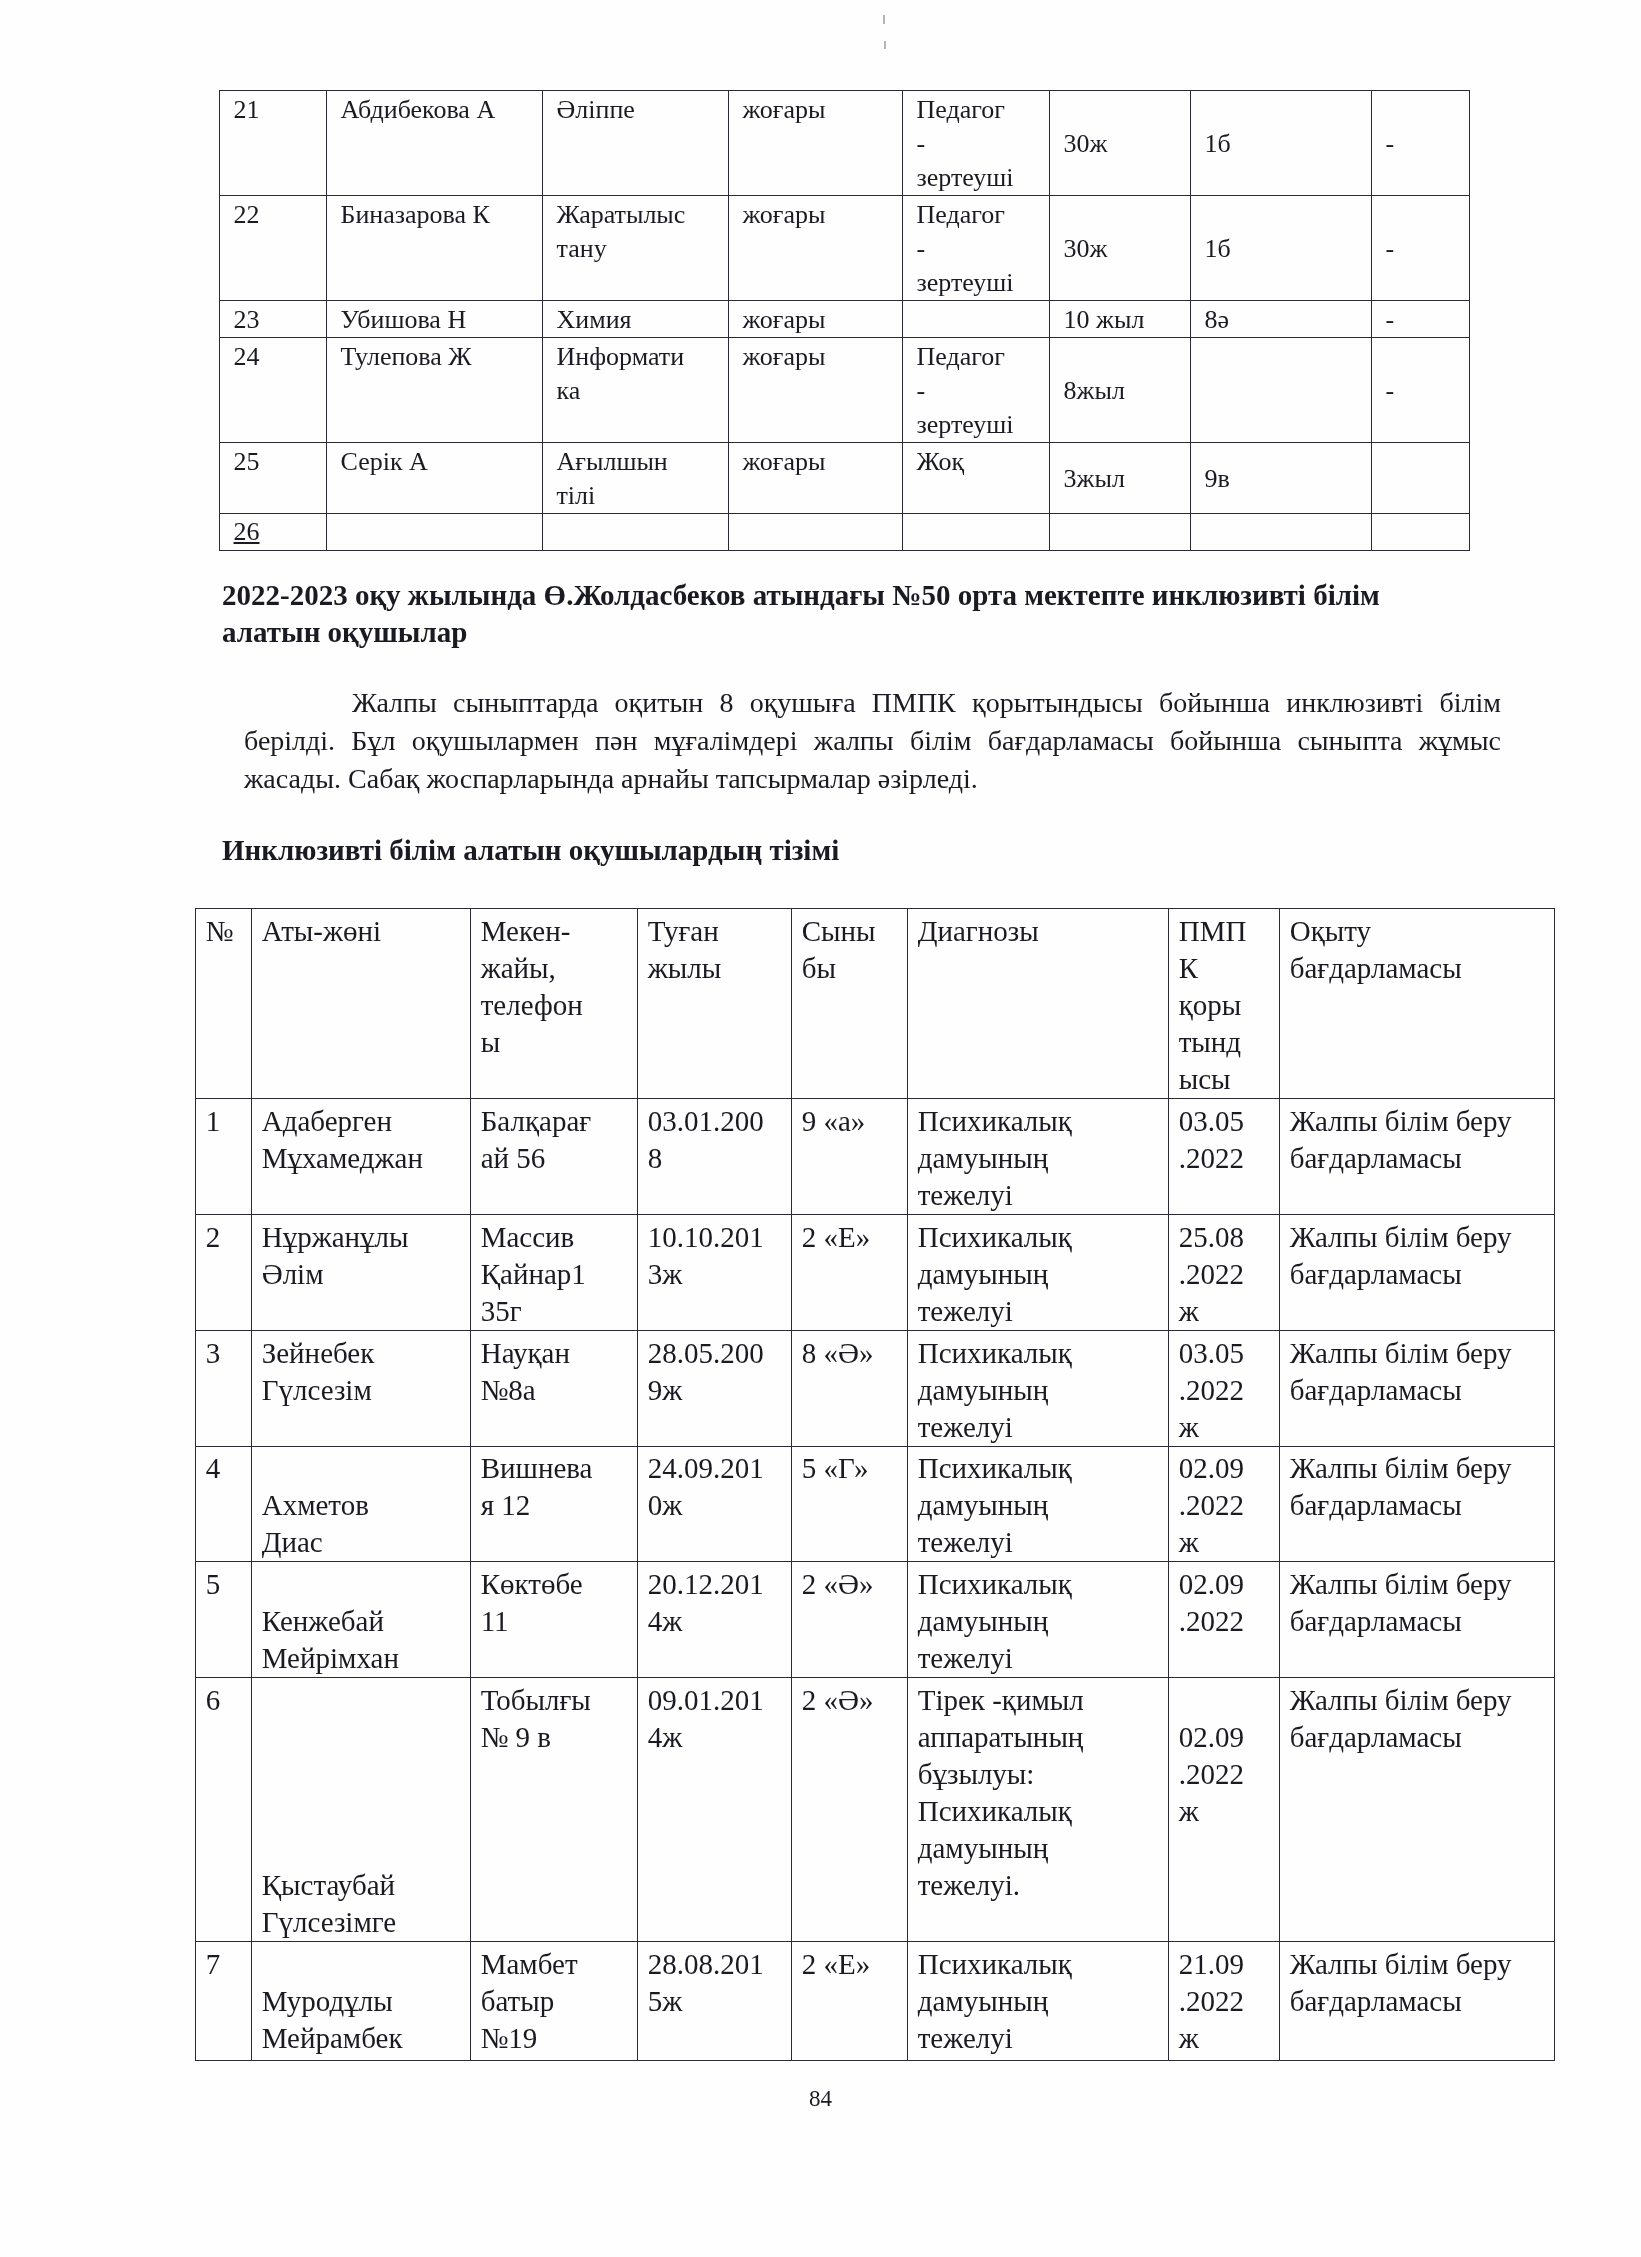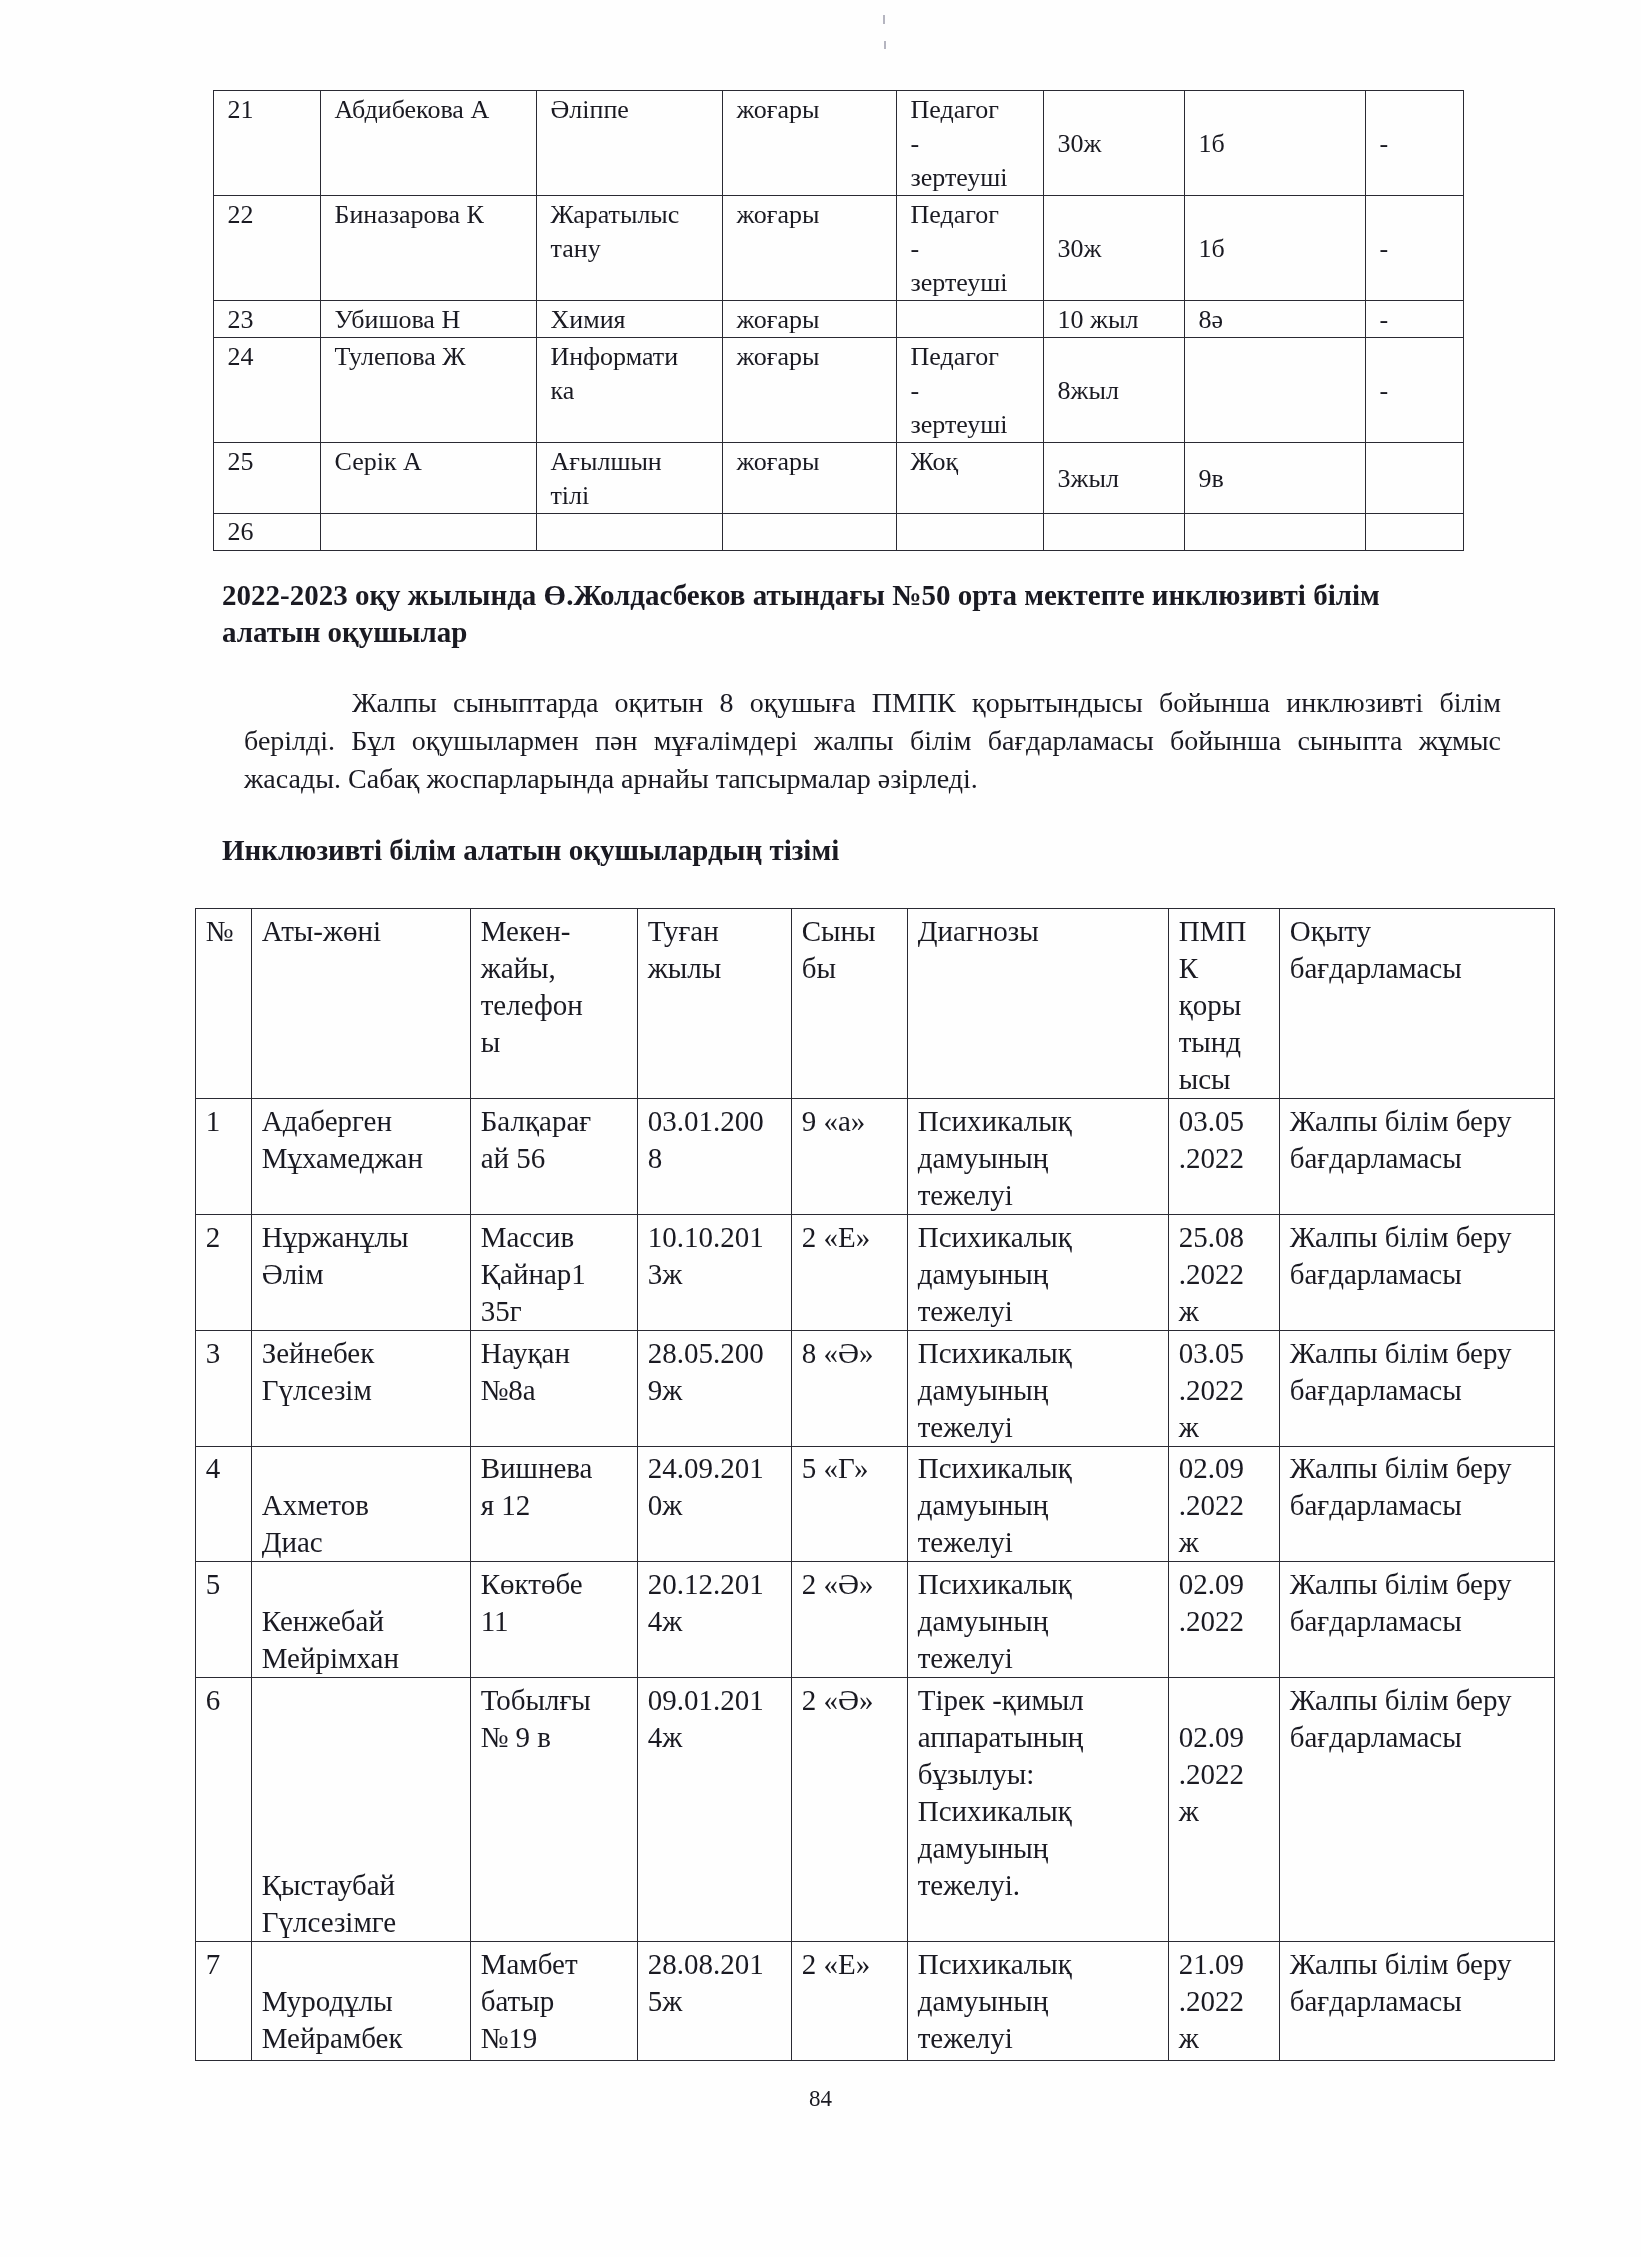--- a/index.html
+++ b/index.html
@@ -2,21 +2,21 @@
 <html><head>
 <meta charset="utf-8">
 <style>
   html, body { margin: 0; padding: 0; background: #ffffff; }
   body { width: 1641px; height: 2257px; position: relative; overflow: hidden;
          font-family: "Liberation Serif", "DejaVu Serif", serif; color: #1a1a22; }
   .page { position: absolute; inset: 0; background: #fefefe; }
   table { border-collapse: collapse; position: absolute; table-layout: fixed; }
   td, th { border: 1.9px solid #2a2a33; vertical-align: top; padding: 2.9px 9.7px 0 9.7px;
            font-weight: normal; text-align: left; font-size: 28px; line-height: 35px; }
-  #staff-table { left: 213px; top: 90px; width: 1250px; }
+  #staff-table { left: 219px; top: 90px; width: 1250px; }
   #staff-table td { font-size: 26px; line-height: 34px; padding: 1.9px 11.6px 0 13.5px; }
   #staff-table td.mid { vertical-align: middle; }
   #students-table { left: 195px; top: 908px; width: 1359px; }
   #students-table td, #students-table th { font-size: 29px; line-height: 37px; padding: 3.9px 7.7px 0 9.7px; }
   .pre { white-space: pre-line; }
   .heading { position: absolute; left: 222px; width: 1246px; 
              font-weight: bold; font-size: 29px; line-height: 37px; }
   #section-title { top: 577px; }
   #list-title { top: 832px; }
   #intro-paragraph { position: absolute; left: 232px; top: 684px; width: 1257px;
@@ -96,21 +96,21 @@
           <td class="pre">25</td>
           <td class="pre">Серік А</td>
           <td class="pre">Ағылшын
 тілі</td>
           <td class="pre">жоғары</td>
           <td class="pre">Жоқ</td>
           <td class="pre mid">3жыл</td>
           <td class="pre mid">9в</td>
           <td class="pre mid"></td>
         </tr>
-        <tr style="height: 37px;">
+        <tr style="height: 37px; text-decoration: underline;">
           <td class="pre">26</td>
           <td class="pre"></td>
           <td class="pre"></td>
           <td class="pre"></td>
           <td class="pre"></td>
           <td class="pre"></td>
           <td class="pre"></td>
           <td class="pre"></td>
         </tr>
       </tbody>

